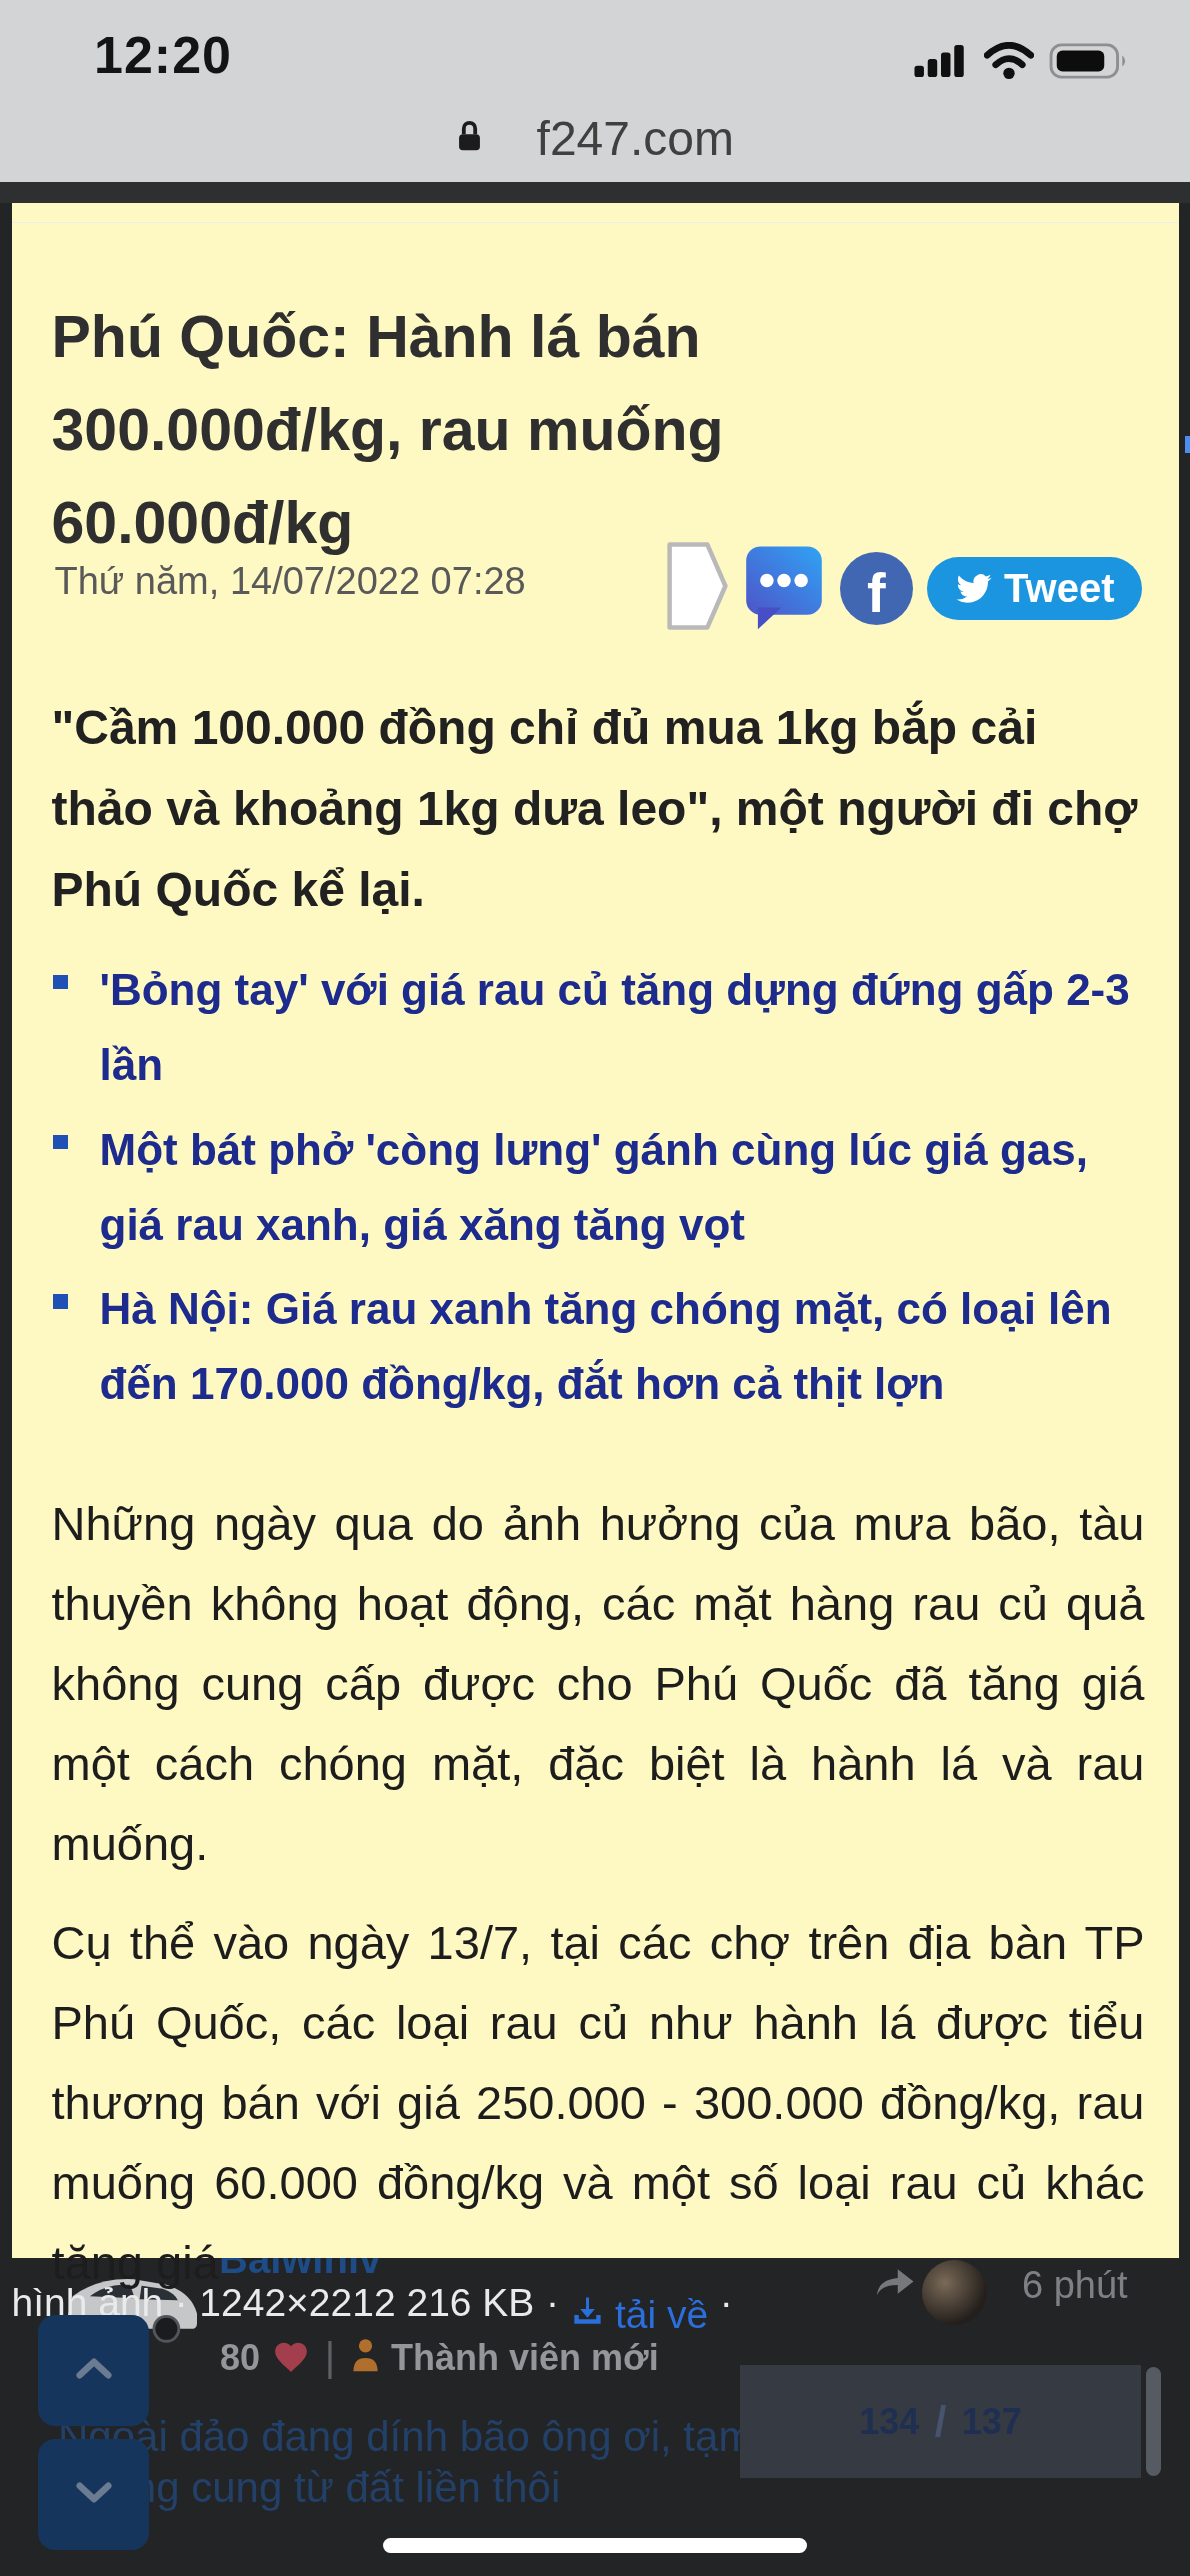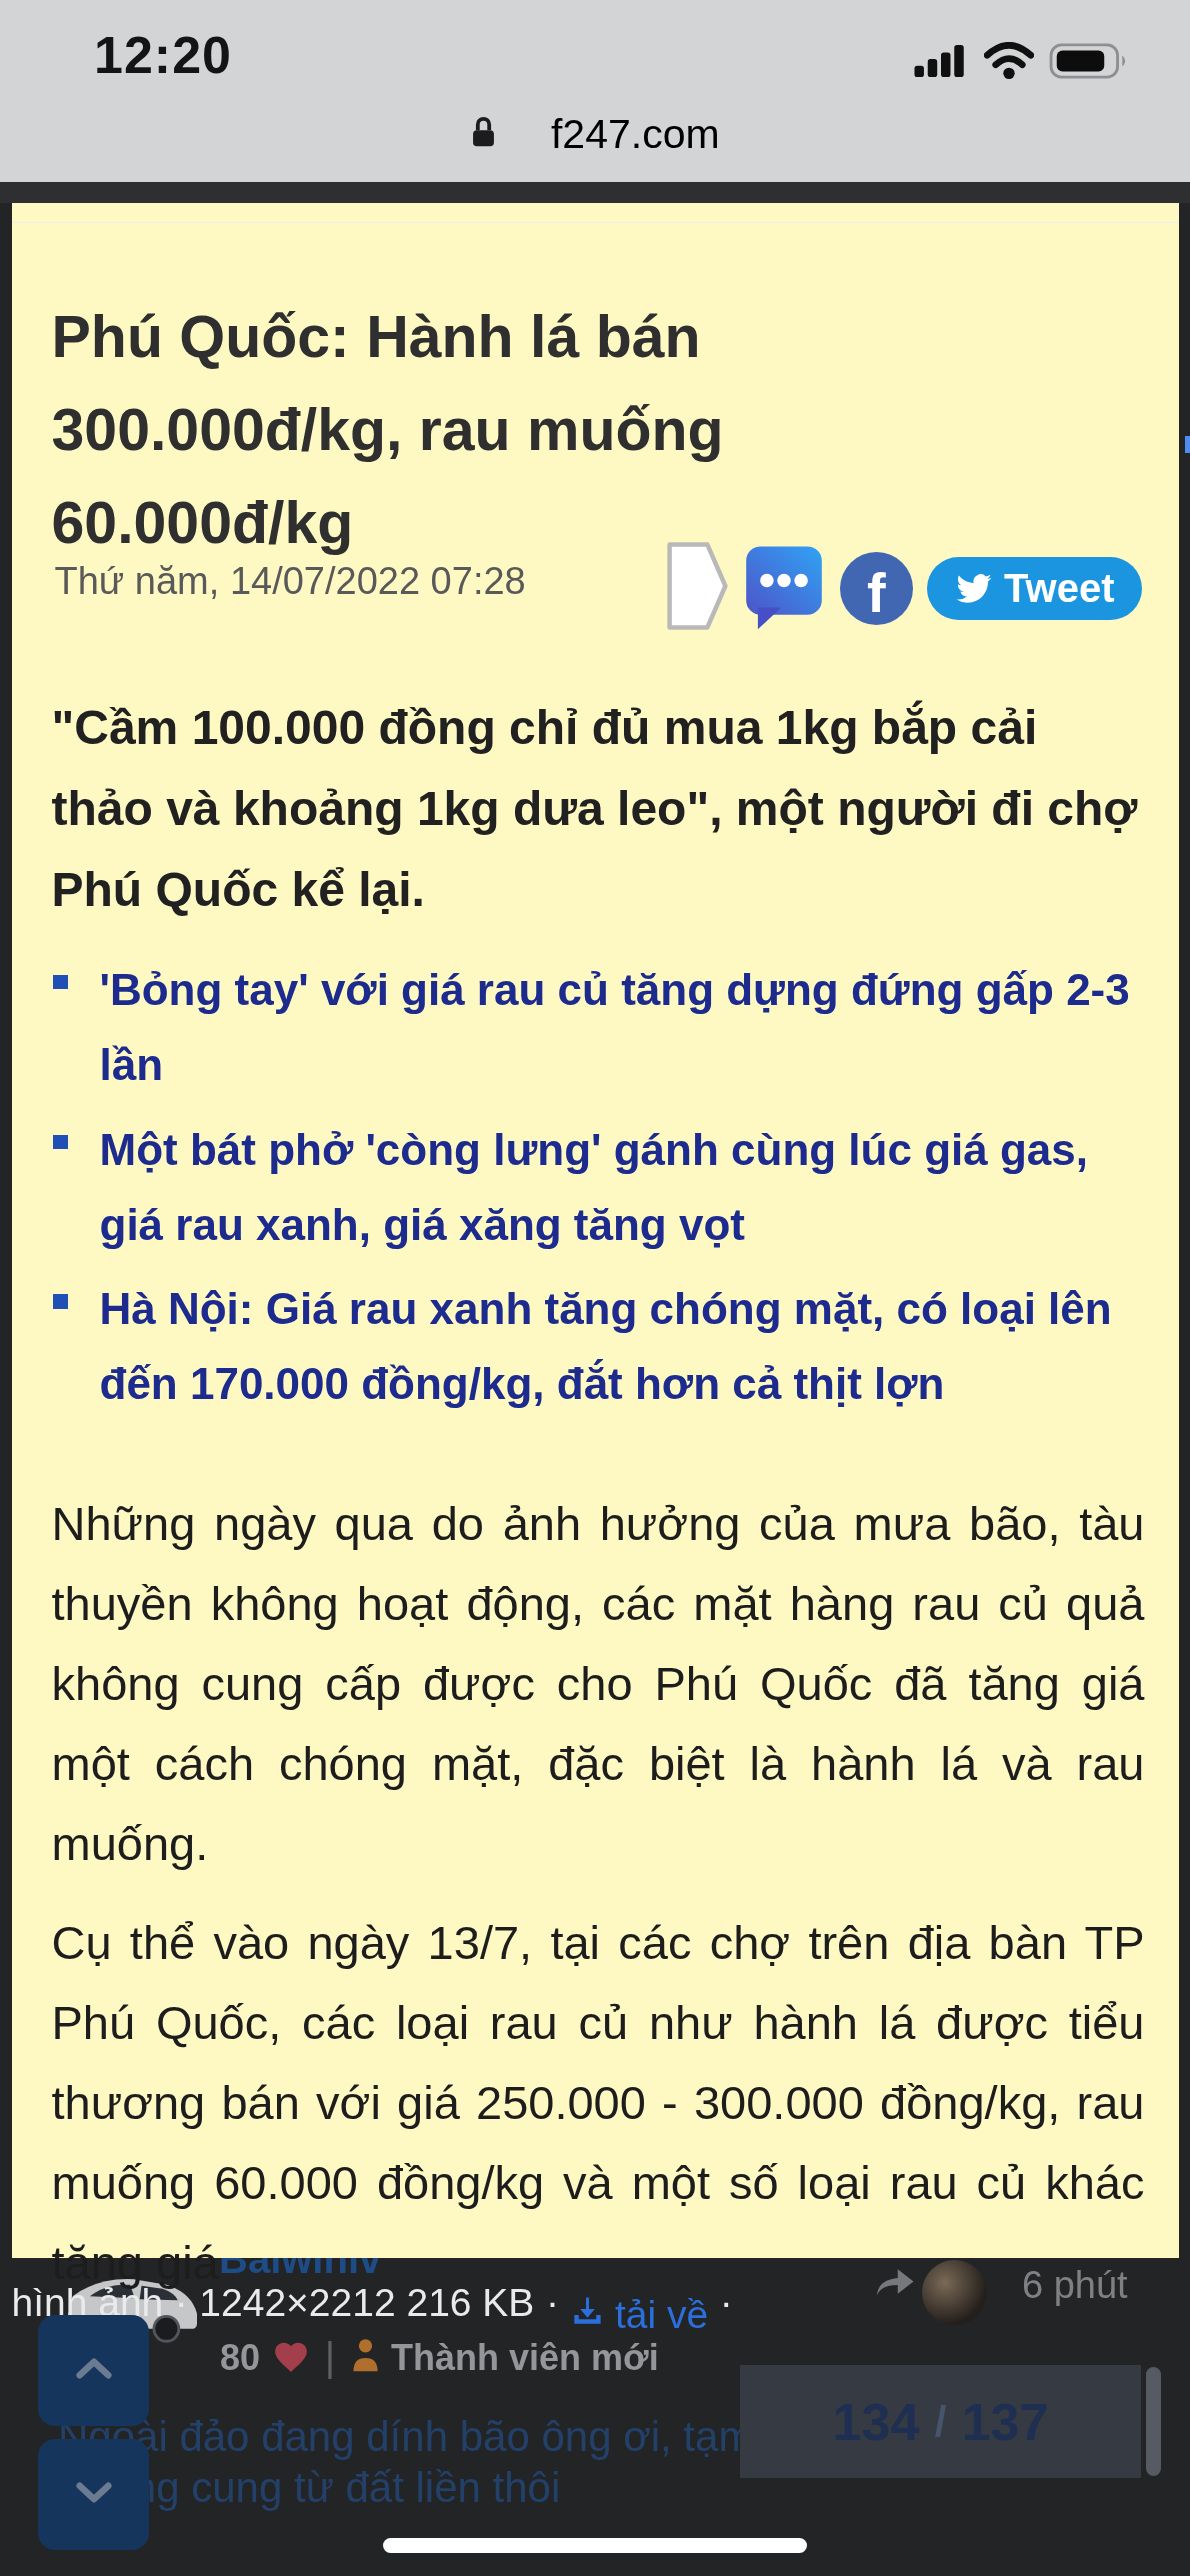--- a/index.html
+++ b/index.html
@@ -4,21 +4,21 @@
 <style>
   html,body{margin:0;padding:0;background:#000;}
   #screen{position:relative;width:1190px;height:2576px;overflow:hidden;
           background:#222325;font-family:"Liberation Sans",sans-serif;}
 
   
   .status-area{position:absolute;top:0;left:0;width:1190px;height:182px;background:#d3d4d6;z-index:6;}
   .time{position:absolute;left:94px;top:25px;font-size:52px;font-weight:700;color:#141414;letter-spacing:1px;}
   .status-icons{position:absolute;right:59px;top:42px;display:flex;align-items:center;gap:15.3px;}
   .url-row{position:absolute;top:111px;left:0;width:100%;display:flex;justify-content:center;align-items:center;gap:9.6px;}
-  .url-text{font-size:41px;color:#000000;margin-left:44px;}
+  .url-text{font-size:48px;color:#404040;margin-left:44px;}
 
   
   .backdrop{position:absolute;top:182px;left:0;width:1190px;height:2394px;background:#232425;z-index:0;}
   .backdrop-strip{position:absolute;top:182px;left:0;width:1190px;height:21px;background:#2e2f31;z-index:1;}
   .blue-sliver{position:absolute;left:1185px;top:436px;width:5.8px;height:17px;background:#4d8df0;z-index:3;}
 
   
   .content{position:absolute;left:11.5px;top:203px;width:1167px;height:2055px;background:#fef9c3;z-index:2;}
   .hairline{position:absolute;top:19px;left:0;width:100%;border-top:1.9px solid #ededed;}
   .title{position:absolute;left:40px;top:48px;width:843px;font-size:59px;line-height:93px;font-weight:700;color:#2f2f2f;}
@@ -50,21 +50,21 @@
 
   
   .meta-row{position:absolute;left:11.5px;top:2269px;display:flex;align-items:center;gap:11.5px;z-index:3;white-space:nowrap;}
   .meta-text{font-size:39px;color:#e9eaeb;}
   .meta-link{font-size:39px;color:#2b6fdd;display:flex;align-items:center;gap:9.6px;margin-top:24px;}
   .nav-btn{position:absolute;left:38px;width:111px;height:111px;border-radius:17px;background:#16355c;z-index:4;
            display:flex;align-items:center;justify-content:center;}
   .nav-up{top:2315px;} .nav-down{top:2439px;}
   .counter-panel{position:absolute;left:740px;top:2365px;width:401px;height:113px;background:#363a43;z-index:3;
                  display:flex;align-items:center;justify-content:center;gap:15.3px;font-weight:700;}
-  .counter-current,.counter-total{font-size:52px;color:#1e2f52;}
+  .counter-current,.counter-total{font-size:36px;color:#1e2f52;}
   .counter-sep{font-size:42px;color:#47546e;}
   .scroll-thumb{position:absolute;left:1146px;top:2367px;width:15.3px;height:109px;border-radius:7.7px;background:#565a62;z-index:3;}
   .home-indicator{position:absolute;left:383px;top:2538px;width:424px;height:15.3px;border-radius:7.7px;background:#ffffff;z-index:6;}
 </style>
 </head>
 <body>
 
 <div id="screen">
 
   <div class="status-area">

